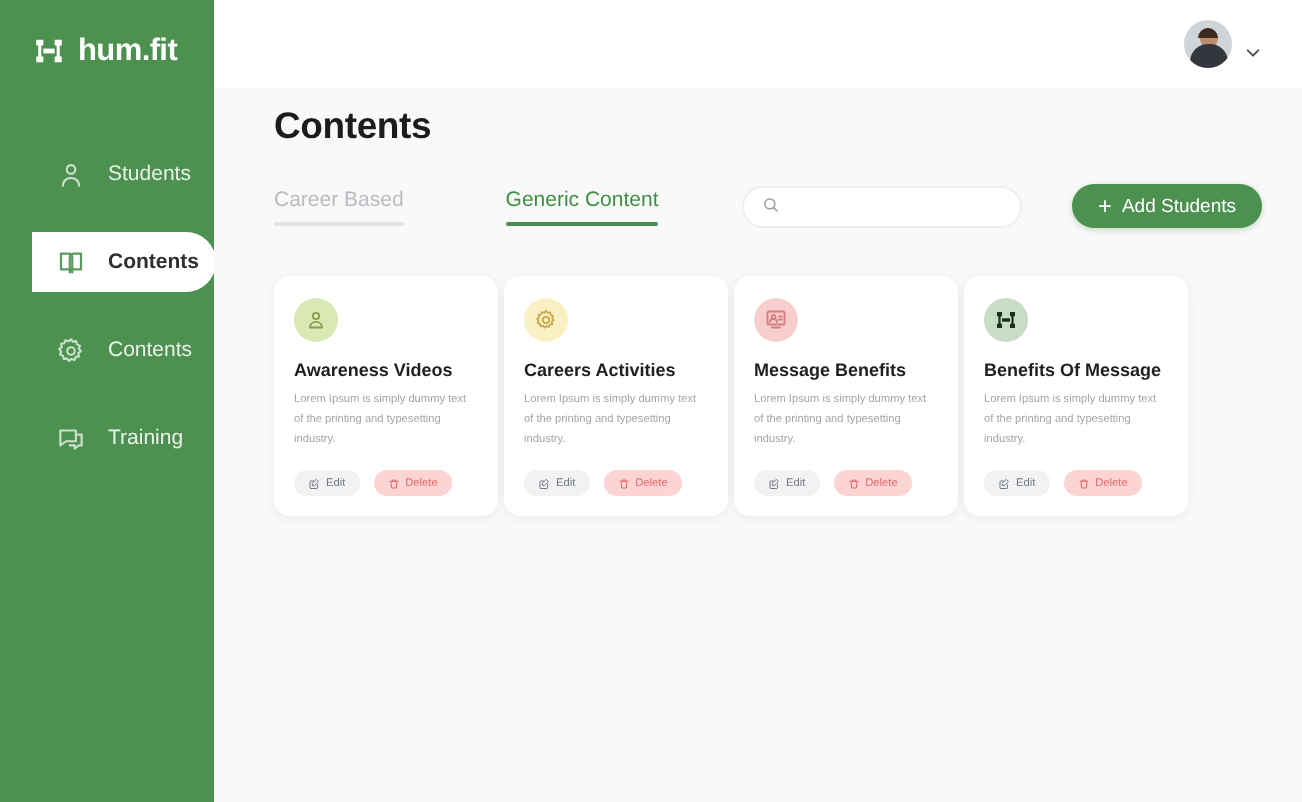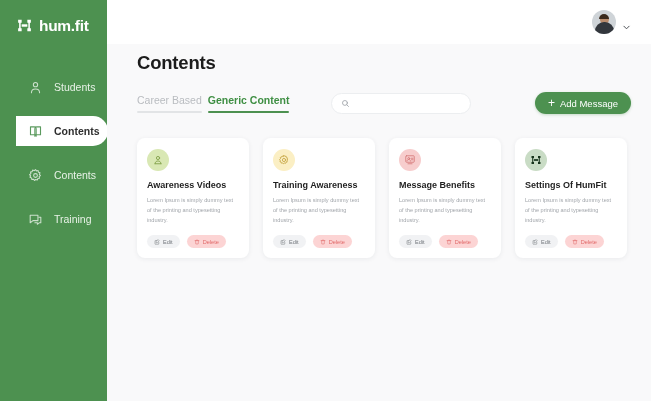--- a/index.html
+++ b/index.html
@@ -144,21 +144,21 @@
     margin-bottom: 22px;
   }
   .tabs { display: flex; gap: 6px; height: 26px; align-items: center; }
   .tab {
     font-size: 10.5px;
     padding-bottom: 7px;
     cursor: pointer;
     position: relative;
   }
   .tab.inactive { color: #b9bcc0; }
-  .tab.active { color: #3f8f43; font-weight: bold; }
+  .tab.active { color: #3f8f43; font-weight: normal; margin-left: 45px; }
   .tab::after {
     content: "";
     position: absolute;
     left: 0; right: 0; bottom: 0;
     height: 2px;
     border-radius: 2px;
   }
   .tab.inactive::after { background: #e2e4e6; }
   .tab.active::after { background: #4d9150; }
 
@@ -198,21 +198,21 @@
     align-items: center;
     gap: 5px;
     cursor: pointer;
     box-shadow: 0 1px 3px rgba(77,145,80,.3);
   }
   .add-btn .plus { font-size: 12px; line-height: 1; }
 
   
   .cards {
     display: flex;
-    gap: 14px;
+    gap: 3px;
   }
   .card {
     width: 112px;
     background: #ffffff;
     border-radius: 8px;
     padding: 11px 10px 10px 10px;
     box-shadow: 0 1px 5px rgba(30,40,60,.07);
   }
   .card-ico {
     width: 22px; height: 22px;
@@ -349,21 +349,21 @@
             <svg viewBox="0 0 24 24" fill="none" stroke="#9ba0a6" stroke-width="2.2" stroke-linecap="round">
               <circle cx="10.5" cy="10.5" r="6.5"></circle>
               <path d="M15.5 15.5l4.5 4.5"></path>
             </svg>
           </span>
           <input type="text" placeholder="" style="">
         </div>
 
         <button class="add-btn">
           <span class="plus">+</span>
-          <span>Add Message</span>
+          <span>Add Students</span>
         </button>
       </div>
 
       <div class="cards">
 
         <article class="card">
           <div class="card-ico" style="background:#d9e8b4">
             <span>
               <svg viewBox="0 0 24 24" fill="none" stroke="#82a14a" stroke-width="1.8" stroke-linecap="round" stroke-linejoin="round">
                 <circle cx="12" cy="8" r="3.2"></circle>
@@ -399,21 +399,21 @@
 
         <article class="card">
           <div class="card-ico" style="background:#fbefc4">
             <span>
               <svg viewBox="0 0 24 24" fill="none" stroke="#c8a949" stroke-width="1.8" stroke-linecap="round" stroke-linejoin="round">
                 <circle cx="12" cy="12" r="3.2"></circle>
                 <path d="M12 2.8l1.6 2 2.5-.5.5 2.5 2.4 1-1 2.3 1.7 1.9-2 1.6.6 2.5-2.5.5-1 2.4-2.3-1-1.9 1.7-1.6-2-2.5.6-.5-2.5-2.4-1 1-2.3L3.1 11l2-1.6-.6-2.5 2.5-.5 1-2.4 2.3 1z"></path>
               </svg>
             </span>
           </div>
-          <div class="card-title">Training Awareness</div>
+          <div class="card-title">Careers Activities</div>
           <div class="card-desc">Lorem Ipsum is simply dummy text of the printing and typesetting industry.</div>
           <div class="card-actions">
             <button class="chip edit">
               <span>
                 <svg viewBox="0 0 24 24" fill="none" stroke="#74787d" stroke-width="2" stroke-linecap="round" stroke-linejoin="round">
                   <path d="M19 13.5v6a1.5 1.5 0 0 1-1.5 1.5h-12A1.5 1.5 0 0 1 4 19.5v-12A1.5 1.5 0 0 1 5.5 6h6"></path>
                   <path d="M17 3.2l3.8 3.8-8.3 8.3H8.7v-3.8z"></path>
                 </svg>
               </span>
               <span>Edit</span>
@@ -471,21 +471,21 @@
         <article class="card">
           <div class="card-ico" style="background:#c9dcc5">
             <span>
               <svg viewBox="0 0 24 24" fill="#17341b">
                 <path d="M3 4h5v4.2H6.6v7.6H8V20H3v-4.2h1.4V8.2H3V4z"></path>
                 <path d="M16 4h5v4.2h-1.4v7.6H21V20h-5v-4.2h1.4V8.2H16V4z"></path>
                 <rect x="8" y="10.3" width="8" height="3.4"></rect>
               </svg>
             </span>
           </div>
-          <div class="card-title">Settings Of HumFit</div>
+          <div class="card-title">Benefits Of Message</div>
           <div class="card-desc">Lorem Ipsum is simply dummy text of the printing and typesetting industry.</div>
           <div class="card-actions">
             <button class="chip edit">
               <span>
                 <svg viewBox="0 0 24 24" fill="none" stroke="#74787d" stroke-width="2" stroke-linecap="round" stroke-linejoin="round">
                   <path d="M19 13.5v6a1.5 1.5 0 0 1-1.5 1.5h-12A1.5 1.5 0 0 1 4 19.5v-12A1.5 1.5 0 0 1 5.5 6h6"></path>
                   <path d="M17 3.2l3.8 3.8-8.3 8.3H8.7v-3.8z"></path>
                 </svg>
               </span>
               <span>Edit</span>

